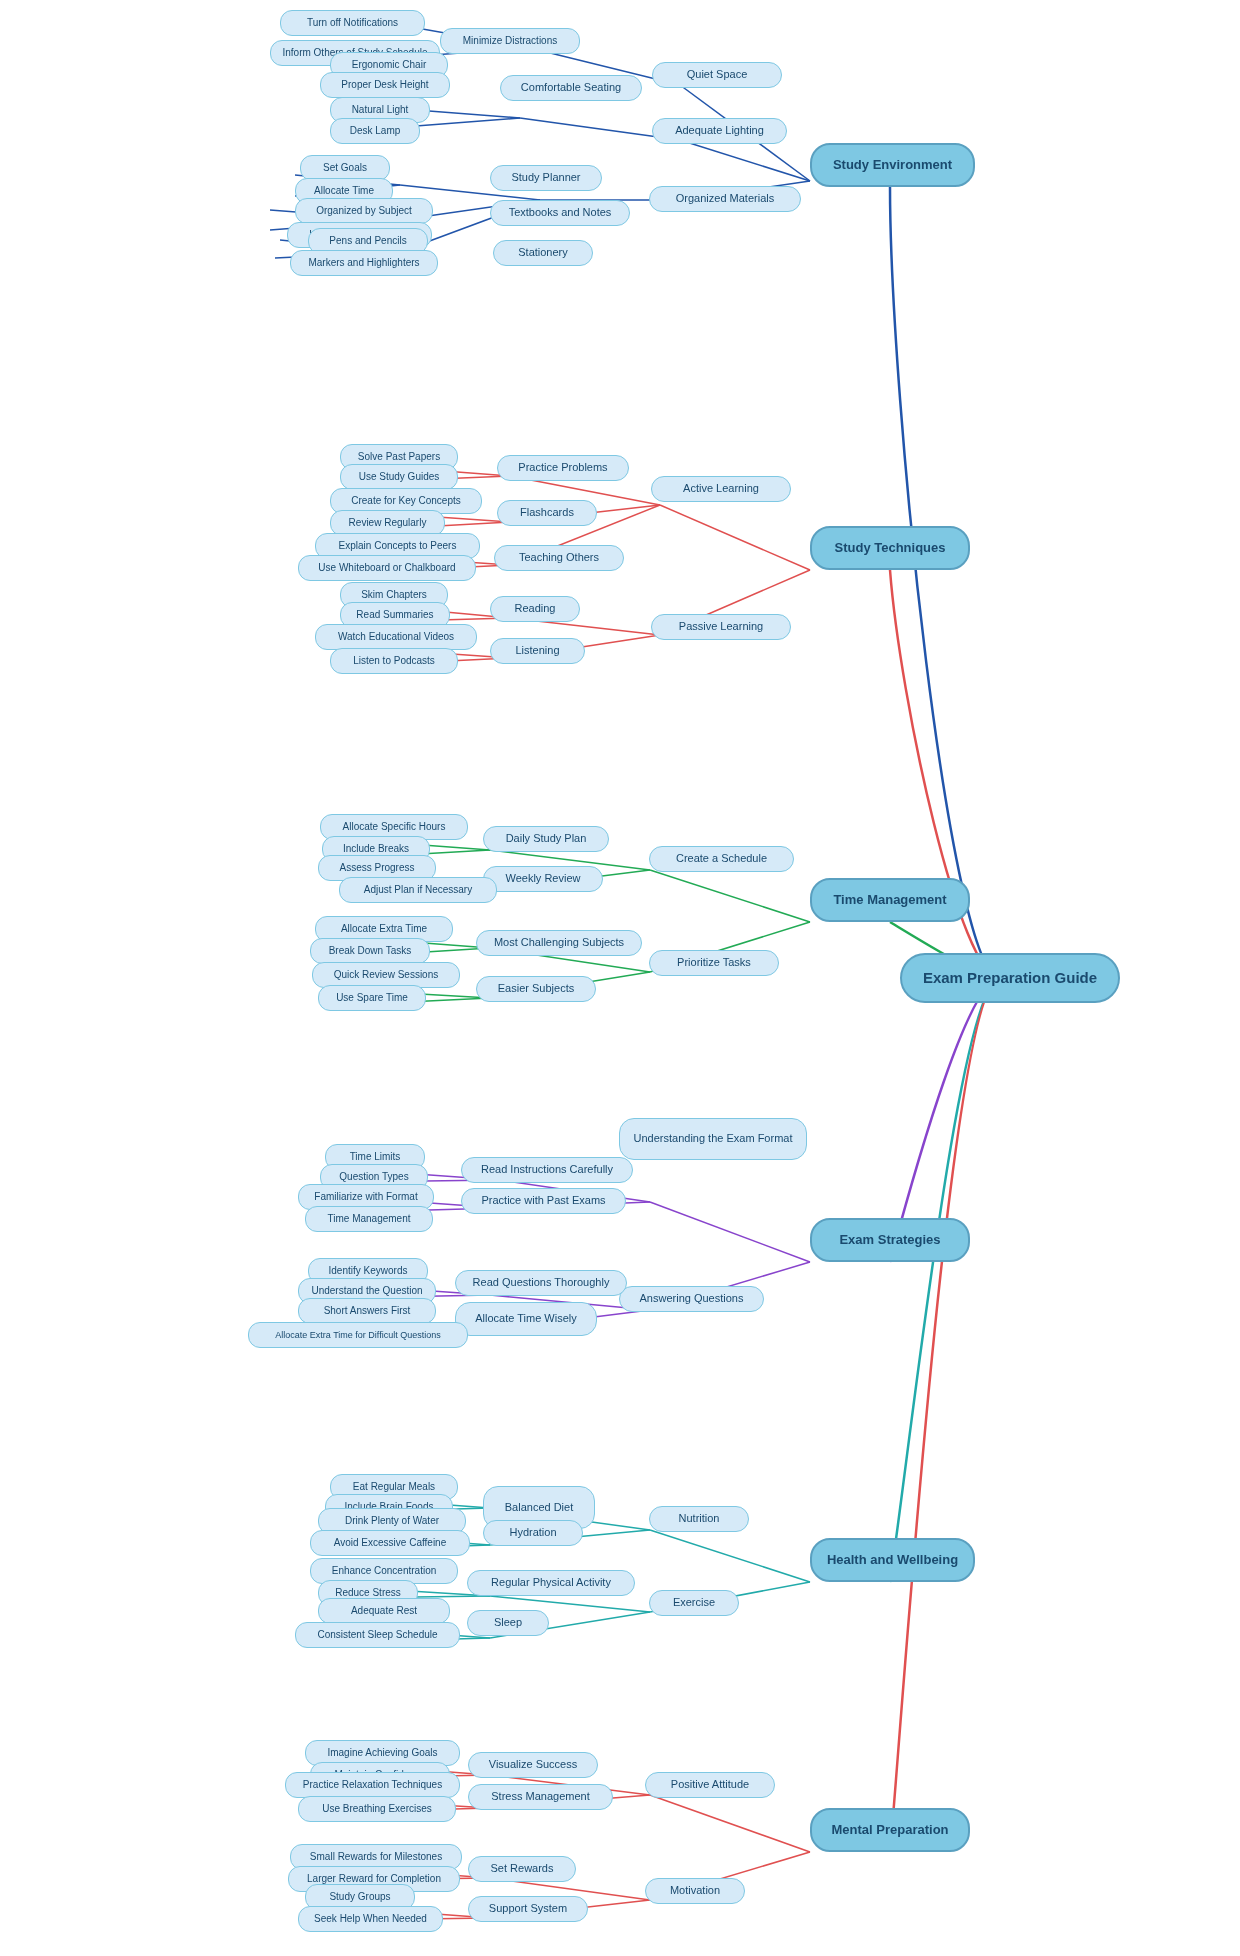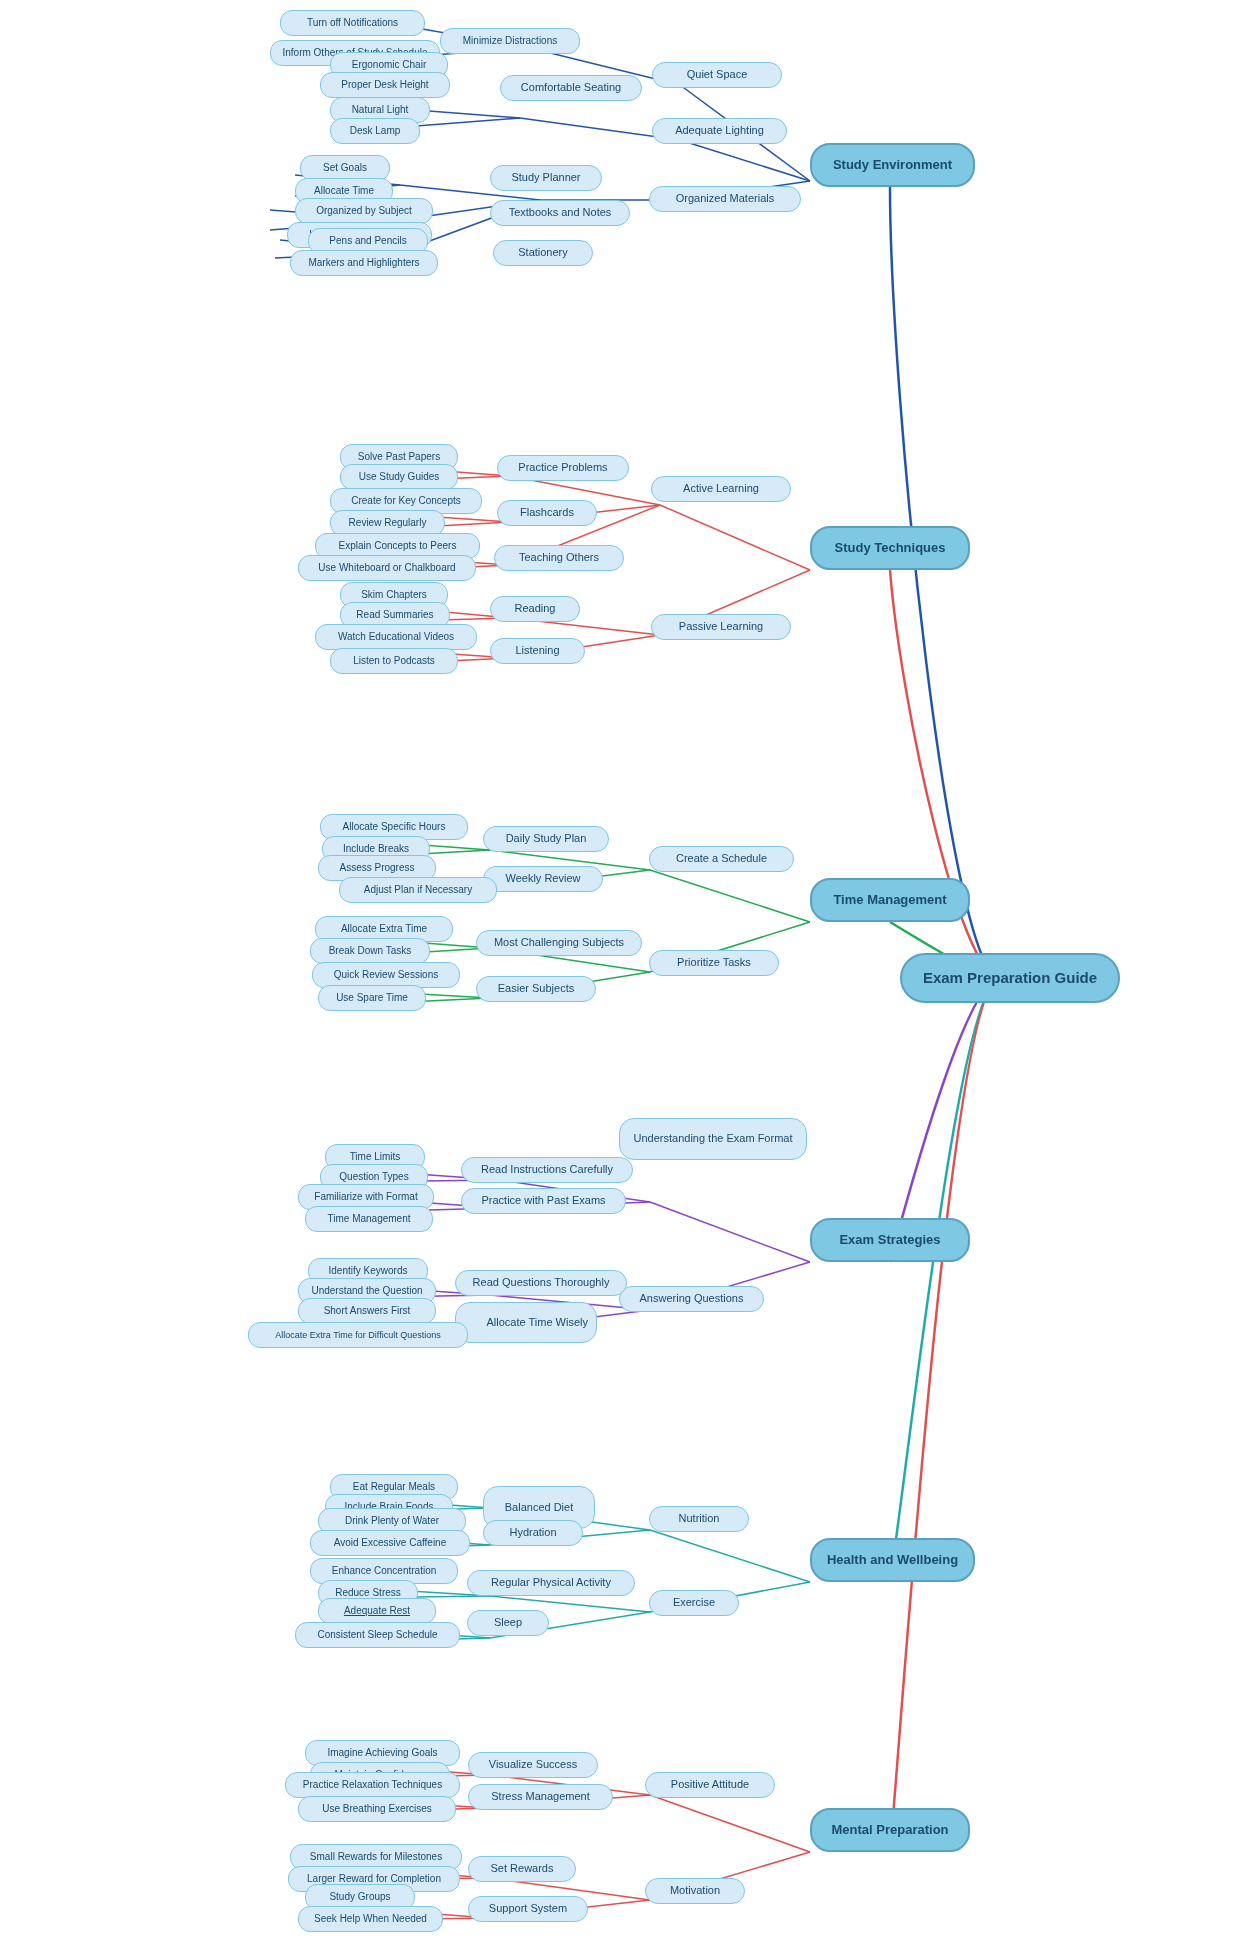--- a/index.html
+++ b/index.html
@@ -435,21 +435,21 @@
 <div class="node node-sub" style="left:455px; top:1270px; width:172px; height:26px;">
   <span>Read Questions Thoroughly</span>
 </div>
 <div class="node node-leaf" style="left:308px; top:1258px; width:120px; height:26px;">
   <span>Identify Keywords</span>
 </div>
 <div class="node node-leaf" style="left:298px; top:1278px; width:138px; height:26px;">
   <span>Understand the Question</span>
 </div>
 
-<div class="node node-sub" style="left:455px; top:1302px; width:142px; height:41px;justify-content:flex-end;">
+<div class="node node-sub" style="left:455px; top:1302px; width:142px; height:34px;">
   <span>Allocate Time Wisely</span>
 </div>
 <div class="node node-leaf" style="left:298px; top:1298px; width:138px; height:26px;">
   <span>Short Answers First</span>
 </div>
 <div class="node node-leaf" style="left:248px; top:1322px; width:220px; height:26px; font-size:9px;">
   <span>Allocate Extra Time for Difficult Questions</span>
 </div>
 
 <div class="node node-main" style="left:810px; top:1538px; width:165px; height:44px;">
@@ -490,21 +490,21 @@
 <div class="node node-leaf" style="left:310px; top:1558px; width:148px; height:26px;">
   <span>Enhance Concentration</span>
 </div>
 <div class="node node-leaf" style="left:318px; top:1580px; width:100px; height:26px;">
   <span>Reduce Stress</span>
 </div>
 
 <div class="node node-sub" style="left:467px; top:1610px; width:82px; height:26px;">
   <span>Sleep</span>
 </div>
-<div class="node node-leaf" style="left:318px; top:1598px; width:118px; height:26px;text-decoration:underline;">
+<div class="node node-leaf" style="left:318px; top:1598px; width:132px; height:26px;">
   <span>Adequate Rest</span>
 </div>
 <div class="node node-leaf" style="left:295px; top:1622px; width:165px; height:26px;">
   <span>Consistent Sleep Schedule</span>
 </div>
 
 <div class="node node-main" style="left:810px; top:1808px; width:160px; height:44px;">
   <span>Mental Preparation</span>
 </div>
 

